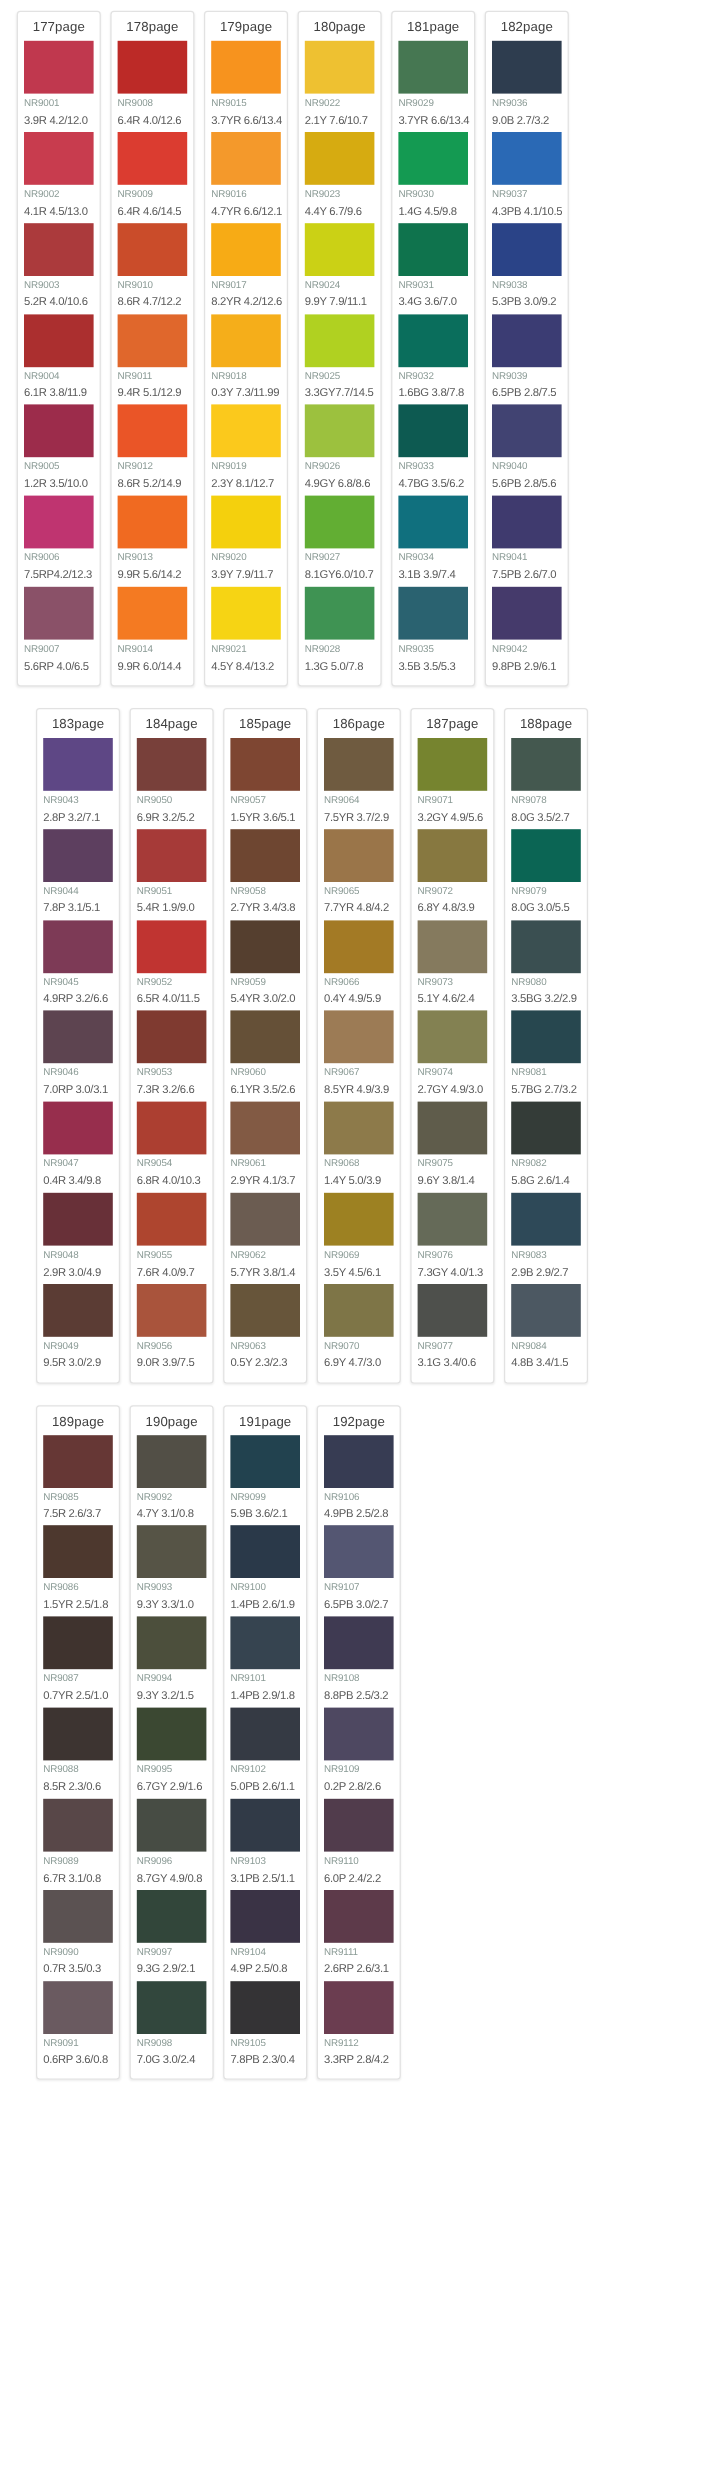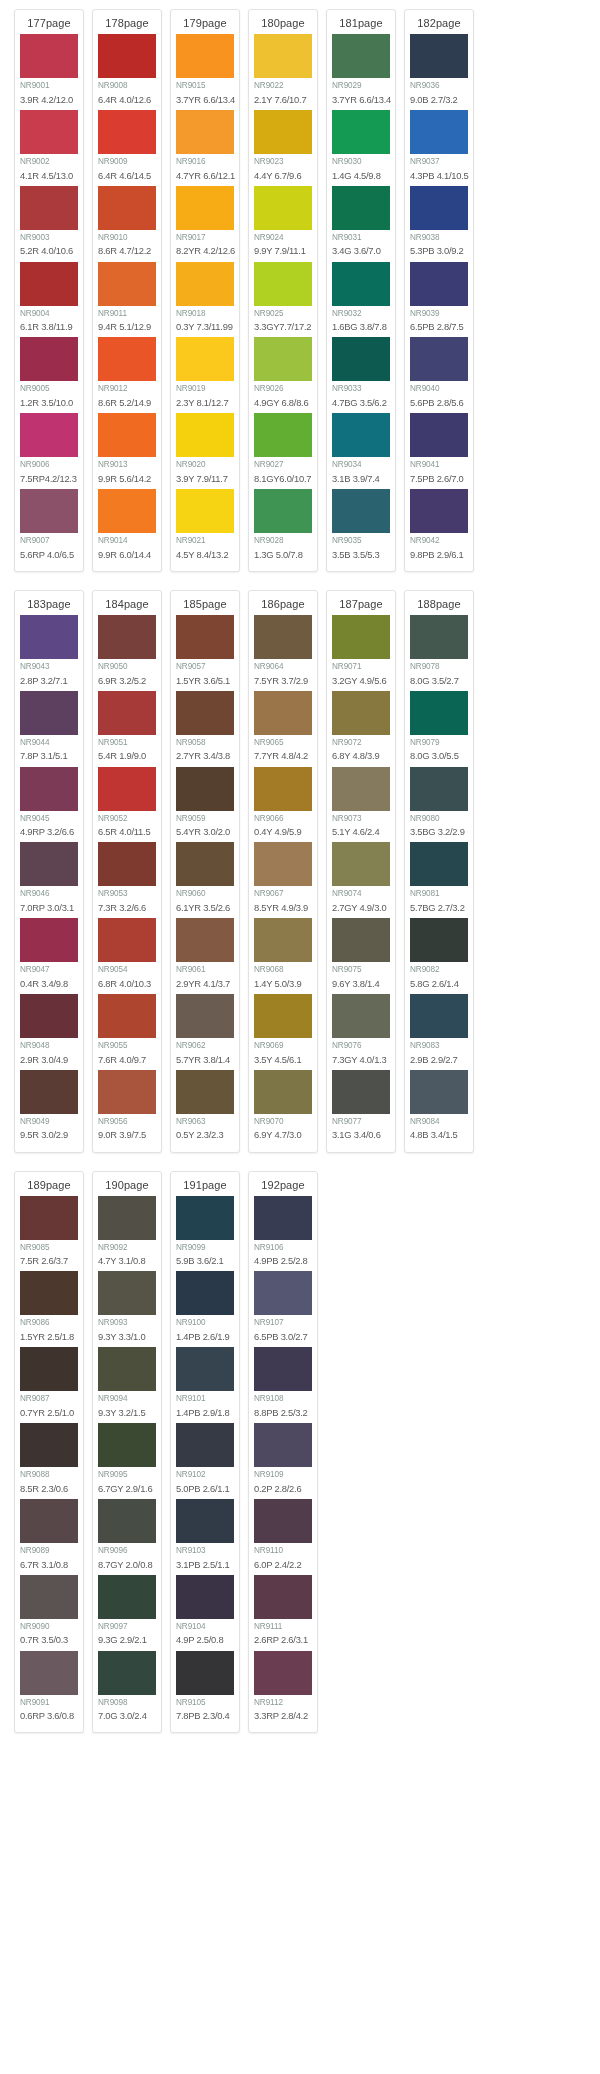--- a/index.html
+++ b/index.html
@@ -17,21 +17,21 @@
     position: relative;
     padding: 0;
   }
   .section {
     display: flex;
     align-items: flex-start;
     justify-content: flex-start;
     padding: 0 0 0 10px;
     margin: 0;
   }
-  .section + .section { margin-top: 0; }
+  .section + .section { margin-top: 0; margin-left: 16px; }
   .page-card {
     width: 70px;
     margin: 9px 4px 9px 4px;
     background: #ffffff;
     border: 1px solid #e2e2e2;
     border-radius: 3px;
     box-shadow: 0 1px 2px rgba(0,0,0,0.07);
     padding: 4px 5px 6px 5px;
     flex: 0 0 auto;
   }
@@ -202,21 +202,21 @@
             <div class="swatch-notation">4.4Y 6.7/9.6</div>
           </div>
           <div class="swatch-entry">
             <div class="swatch" style="background: rgb(203, 209, 21);"></div>
             <div class="swatch-code">NR9024</div>
             <div class="swatch-notation">9.9Y 7.9/11.1</div>
           </div>
           <div class="swatch-entry">
             <div class="swatch" style="background: rgb(176, 209, 33);"></div>
             <div class="swatch-code">NR9025</div>
-            <div class="swatch-notation">3.3GY7.7/17.2</div>
+            <div class="swatch-notation">3.3GY7.7/14.5</div>
           </div>
           <div class="swatch-entry">
             <div class="swatch" style="background: rgb(156, 193, 62);"></div>
             <div class="swatch-code">NR9026</div>
             <div class="swatch-notation">4.9GY 6.8/8.6</div>
           </div>
           <div class="swatch-entry">
             <div class="swatch" style="background: rgb(98, 174, 51);"></div>
             <div class="swatch-code">NR9027</div>
             <div class="swatch-notation">8.1GY6.0/10.7</div>
@@ -591,21 +591,21 @@
             <div class="swatch-notation">9.3Y 3.2/1.5</div>
           </div>
           <div class="swatch-entry">
             <div class="swatch" style="background: rgb(59, 72, 50);"></div>
             <div class="swatch-code">NR9095</div>
             <div class="swatch-notation">6.7GY 2.9/1.6</div>
           </div>
           <div class="swatch-entry">
             <div class="swatch" style="background: rgb(71, 76, 68);"></div>
             <div class="swatch-code">NR9096</div>
-            <div class="swatch-notation">8.7GY 2.0/0.8</div>
+            <div class="swatch-notation">8.7GY 4.9/0.8</div>
           </div>
           <div class="swatch-entry">
             <div class="swatch" style="background: rgb(50, 70, 58);"></div>
             <div class="swatch-code">NR9097</div>
             <div class="swatch-notation">9.3G 2.9/2.1</div>
           </div>
           <div class="swatch-entry">
             <div class="swatch" style="background: rgb(50, 71, 61);"></div>
             <div class="swatch-code">NR9098</div>
             <div class="swatch-notation">7.0G 3.0/2.4</div>

